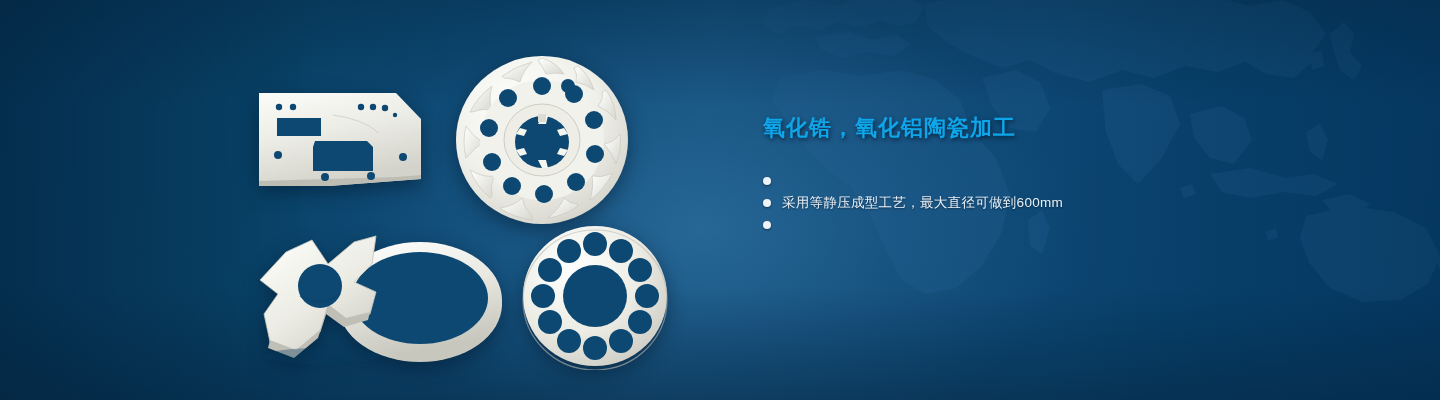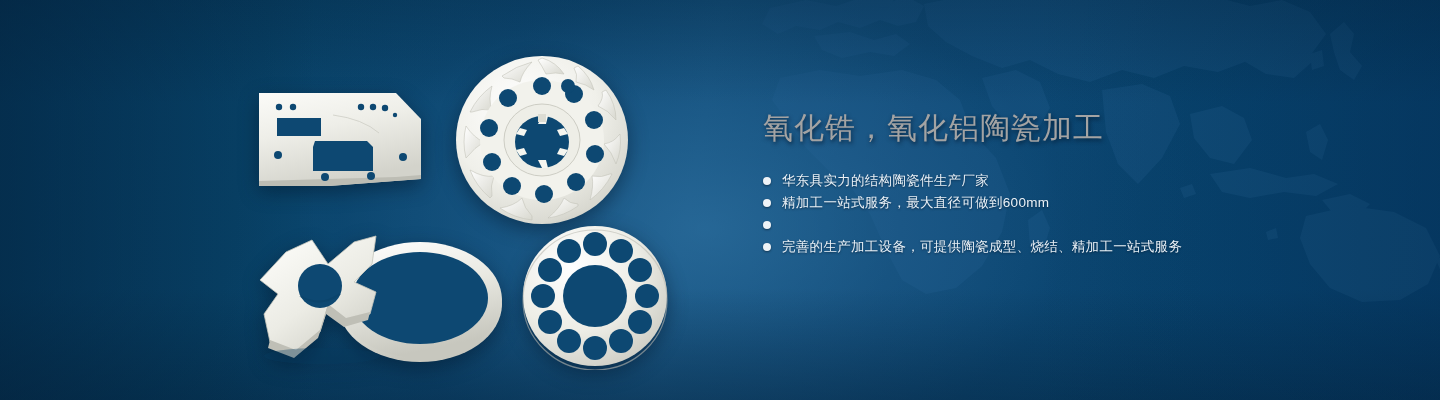--- a/index.html
+++ b/index.html
@@ -62,25 +62,25 @@
   .worldmap path { fill: #1d5a8a; }
 
   
   .content {
     position: absolute;
     left: 763px;
     top: 108px;
     width: 600px;
   }
   .headline {
-    color: #a3a3a3;
-    font-size: 30px;
+    color: #0ea5e9;
+    font-size: 22px;
     line-height: 40px;
     letter-spacing: 1px;
-    font-weight: 400;
+    font-weight: 700;
     text-shadow: 1px 2px 4px rgba(0,20,40,0.75);
     margin: 0 0 22px 0;
     white-space: nowrap;
   }
   .bullets { list-style: none; margin: 0; padding: 0; }
   .bullet {
     display: flex;
     align-items: center;
     height: 22px;
     margin-bottom: 0px;
@@ -321,29 +321,24 @@
       </g>
     </svg>
 
   </div>
 
   <div class="content">
     <h1 class="headline">氧化锆，氧化铝陶瓷加工</h1>
     <ul class="bullets">
       <li class="bullet">
         <span class="dot"></span>
-        <span class="bullet-text">华东具实力的结构陶瓷件生产厂家</span>
       </li>
       <li class="bullet">
         <span class="dot"></span>
-        <span class="bullet-text">精加工一站式服务，最大直径可做到600mm</span>
+        <span class="bullet-text">采用等静压成型工艺，最大直径可做到600mm</span>
       </li>
       <li class="bullet">
         <span class="dot"></span>
       </li>
-      <li class="bullet">
-        <span class="dot"></span>
-        <span class="bullet-text">完善的生产加工设备，可提供陶瓷成型、烧结、精加工一站式服务</span>
-      </li>
     </ul>
   </div>
 
 </div>
 
 </body></html>

